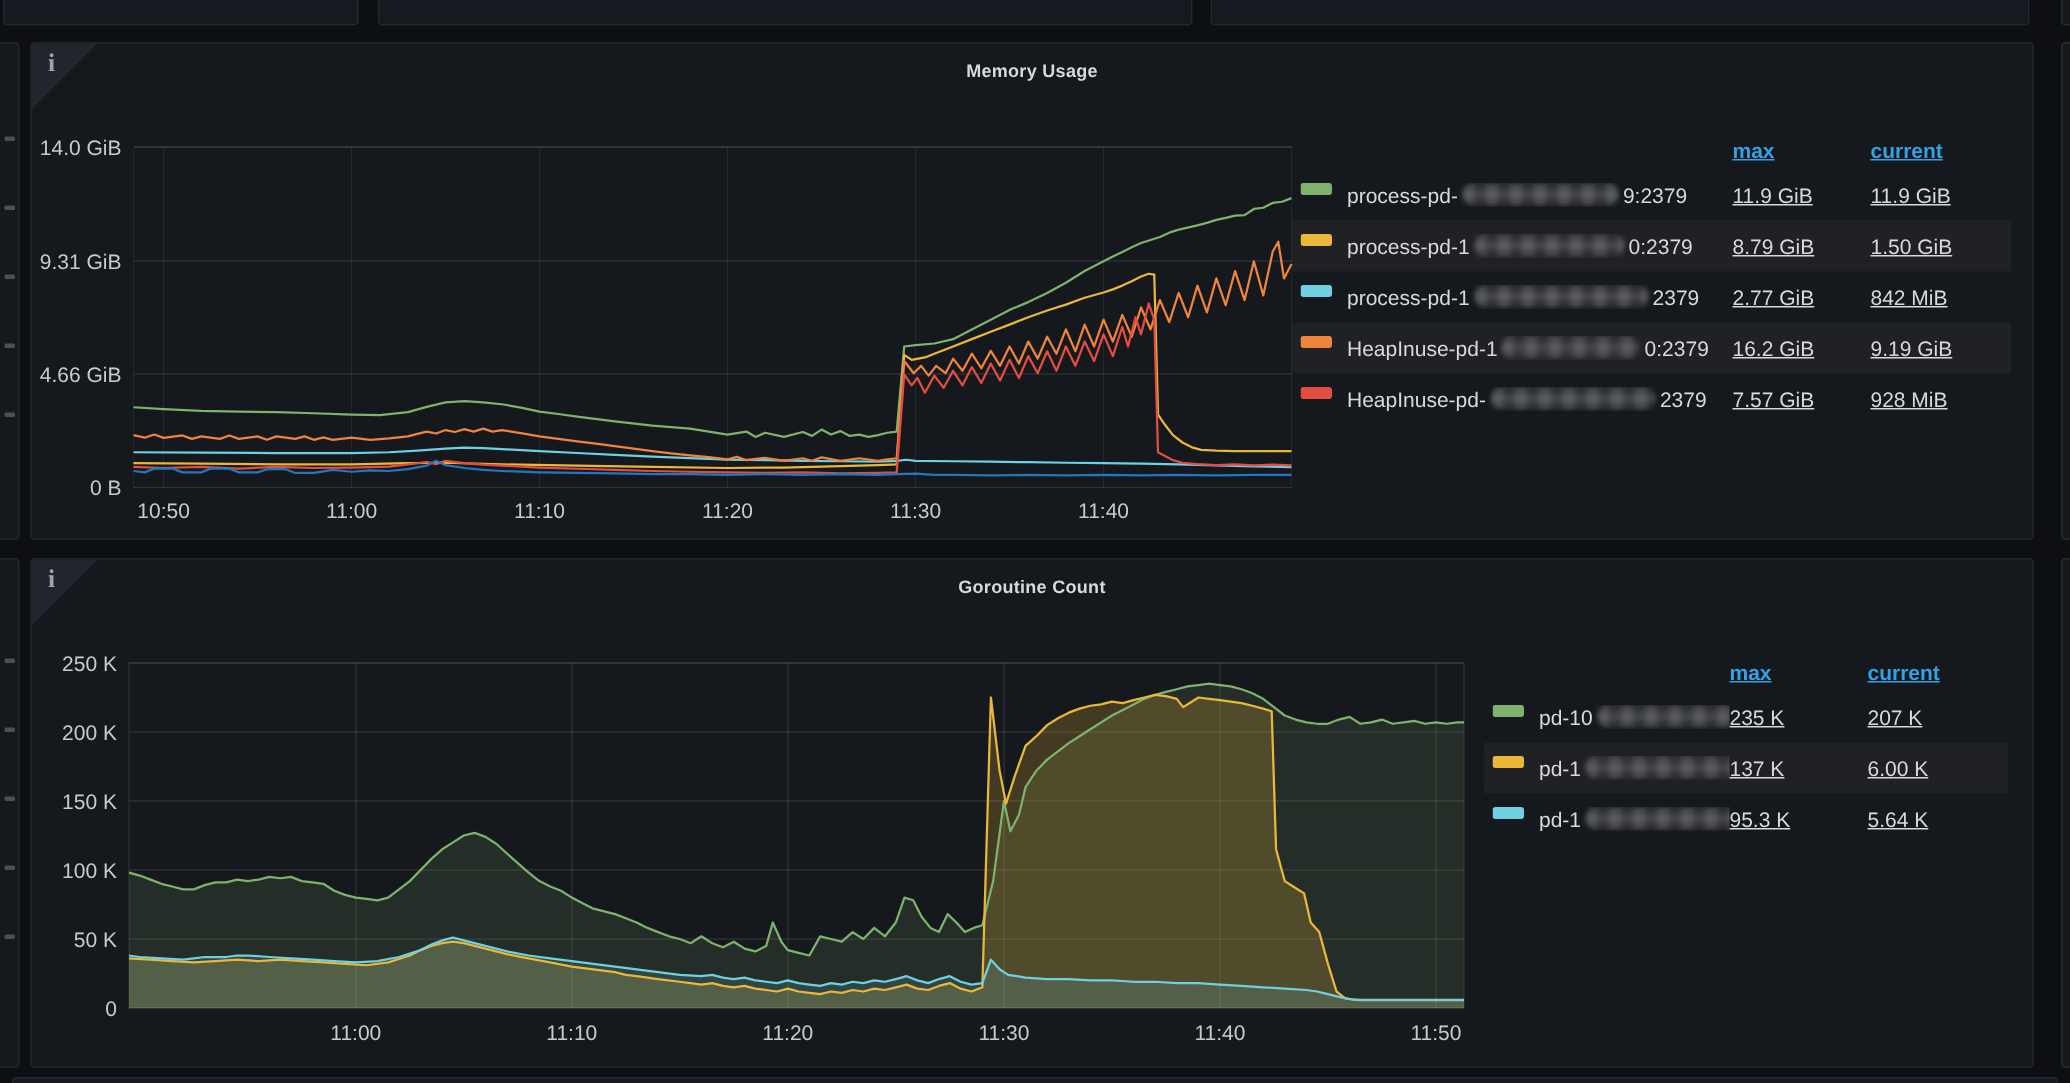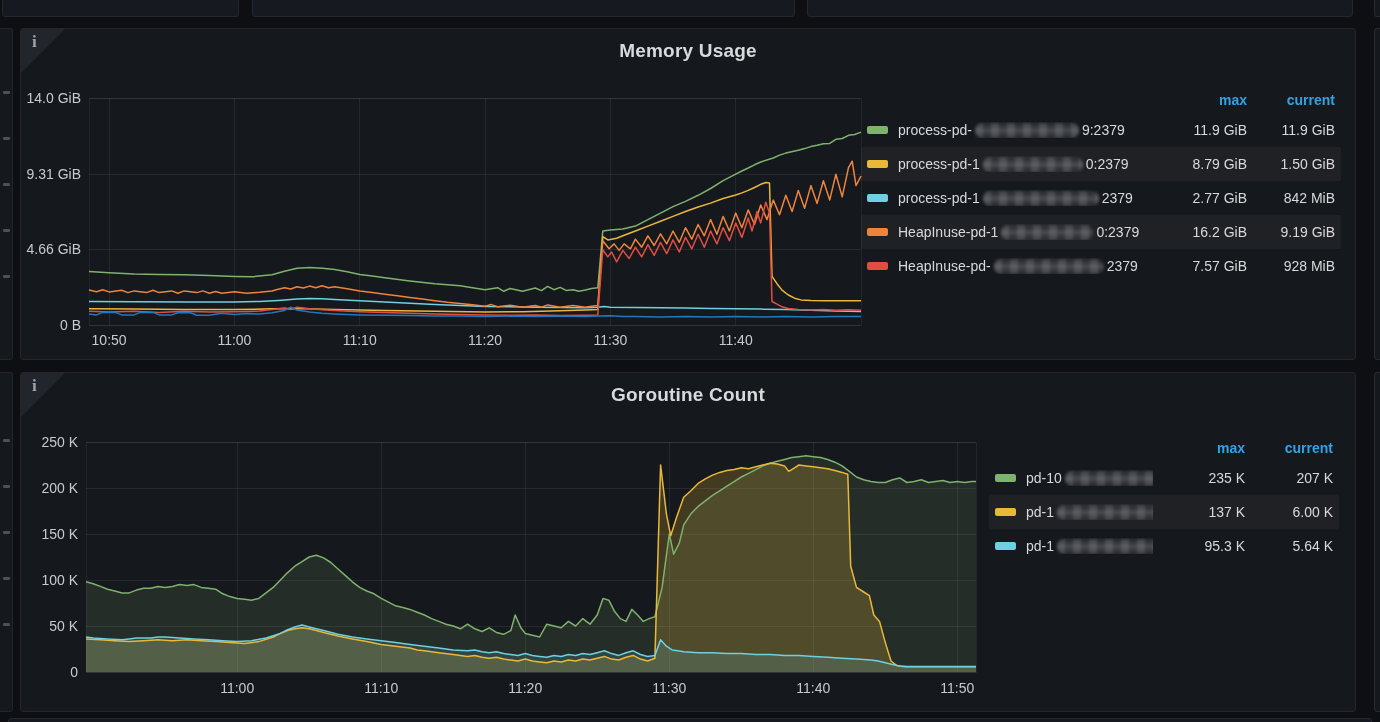--- a/index.html
+++ b/index.html
@@ -6,21 +6,21 @@
   #screen{position:relative;width:1380px;height:722px;overflow:hidden;
           background:#0d0f12;font-family:"Liberation Sans",sans-serif;}
 
   
   .panel{position:absolute;background:#15181c;border:1px solid #22262b;
          border-radius:3px;box-sizing:border-box;overflow:hidden;}
   #panel-memory{left:20px;top:28px;width:1336px;height:332px;}
   #panel-goroutine{left:20px;top:372px;width:1336px;height:340px;}
 
   .panel-title{position:absolute;top:11px;left:0;right:0;text-align:center;
-               font-size:19px;font-weight:600;color:#d8d9da;letter-spacing:.2px;cursor:pointer;}
+               font-size:12px;font-weight:600;color:#d8d9da;letter-spacing:.2px;cursor:pointer;}
 
   
   .info-corner{position:absolute;top:0;left:0;width:0;height:0;
                border-top:44px solid #22262c;border-right:44px solid transparent;}
   .info-i{position:absolute;top:3px;left:11px;font-family:"Liberation Serif",serif;
           font-weight:bold;font-size:17px;color:#a0a4aa;}
 
   
   .chart-host{position:absolute;left:0;top:0;}
   .chart-host svg{font-family:"Liberation Sans",sans-serif;}
@@ -28,22 +28,22 @@
   .pb{fill:none;stroke:rgba(255,255,255,0.06);shape-rendering:crispEdges;}
   .tk{fill:#c9cace;font-size:14px;}
 
   
   .legend{position:absolute;font-size:14px;color:#d8d9da;}
   #legend-memory{left:840px;top:58px;width:480px;}
   #legend-goroutine{left:968px;top:62px;width:350px;}
   .lrow{display:flex;align-items:center;height:34px;padding:0 6px;box-sizing:border-box;border-radius:2px;}
   .lrow.alt{background:rgba(255,255,255,0.045);}
   .lrow.lhead{height:26px;}
-  .lname{flex:1;display:flex;align-items:center;white-space:nowrap;overflow:hidden;}
-  .lval{width:92px;text-align:right;}
+  .lname{flex:1;display:flex;white-space:nowrap;overflow:hidden;}
+  .lval{width:92px;text-decoration:underline;}
   .lval:last-child{width:88px;}
   .lhdr{color:#33a2e5;font-weight:700;cursor:pointer;}
   .swatch{display:inline-block;width:21px;height:8px;border-radius:2px;margin-right:10px;flex:none;cursor:pointer;}
   .redact{display:inline-block;height:15px;border-radius:7px;margin:0 3px;flex:none;
           background:
             repeating-linear-gradient(90deg, rgba(255,255,255,.12) 0 8px, rgba(255,255,255,0) 8px 16px),
             repeating-linear-gradient(0deg, rgba(0,0,0,.28) 0 5px, rgba(0,0,0,0) 5px 10px),
             #45474c;
           filter:blur(1.6px);}
 

